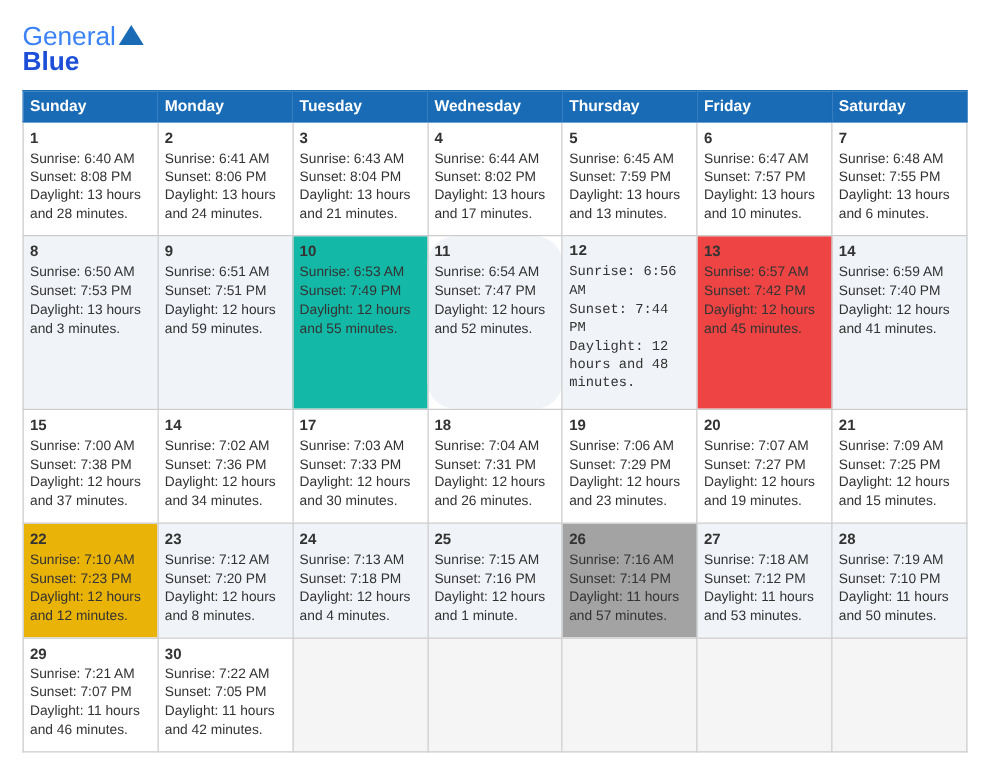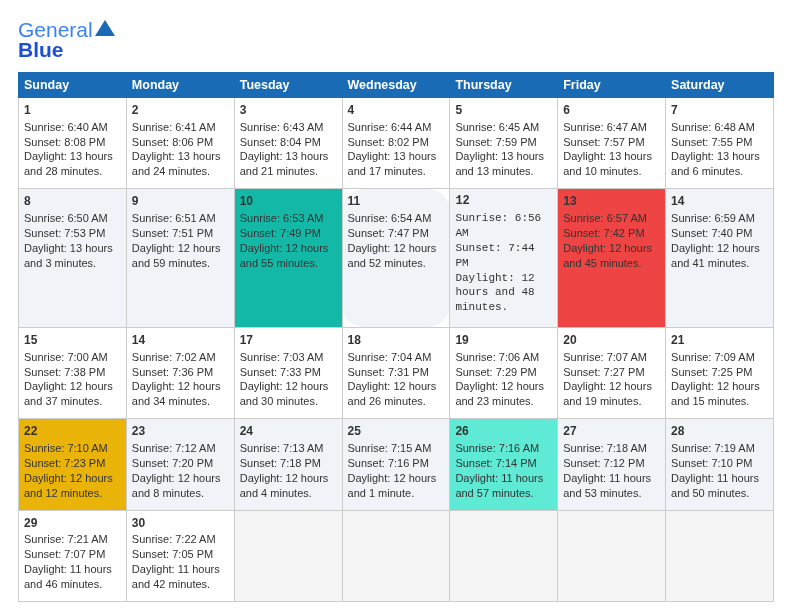--- a/index.html
+++ b/index.html
@@ -217,21 +217,21 @@
             <div class="cell-text">Sunrise: 7:12 AM<br>Sunset: 7:20 PM<br>Daylight: 12 hours and 8 minutes.</div>
           </td>
           <td style="background: rgb(240, 244, 248);">
             <span class="day-num">24</span>
             <div class="cell-text">Sunrise: 7:13 AM<br>Sunset: 7:18 PM<br>Daylight: 12 hours and 4 minutes.</div>
           </td>
           <td style="background: rgb(240, 244, 248);">
             <span class="day-num">25</span>
             <div class="cell-text">Sunrise: 7:15 AM<br>Sunset: 7:16 PM<br>Daylight: 12 hours and 1 minute.</div>
           </td>
-          <td style="background: #5eead4;">
+          <td style="background: #a3a3a3;">
             <span class="day-num">26</span>
             <div class="cell-text">Sunrise: 7:16 AM<br>Sunset: 7:14 PM<br>Daylight: 11 hours and 57 minutes.</div>
           </td>
           <td style="background: rgb(240, 244, 248);">
             <span class="day-num">27</span>
             <div class="cell-text">Sunrise: 7:18 AM<br>Sunset: 7:12 PM<br>Daylight: 11 hours and 53 minutes.</div>
           </td>
           <td style="background: rgb(240, 244, 248);">
             <span class="day-num">28</span>
             <div class="cell-text">Sunrise: 7:19 AM<br>Sunset: 7:10 PM<br>Daylight: 11 hours and 50 minutes.</div>

